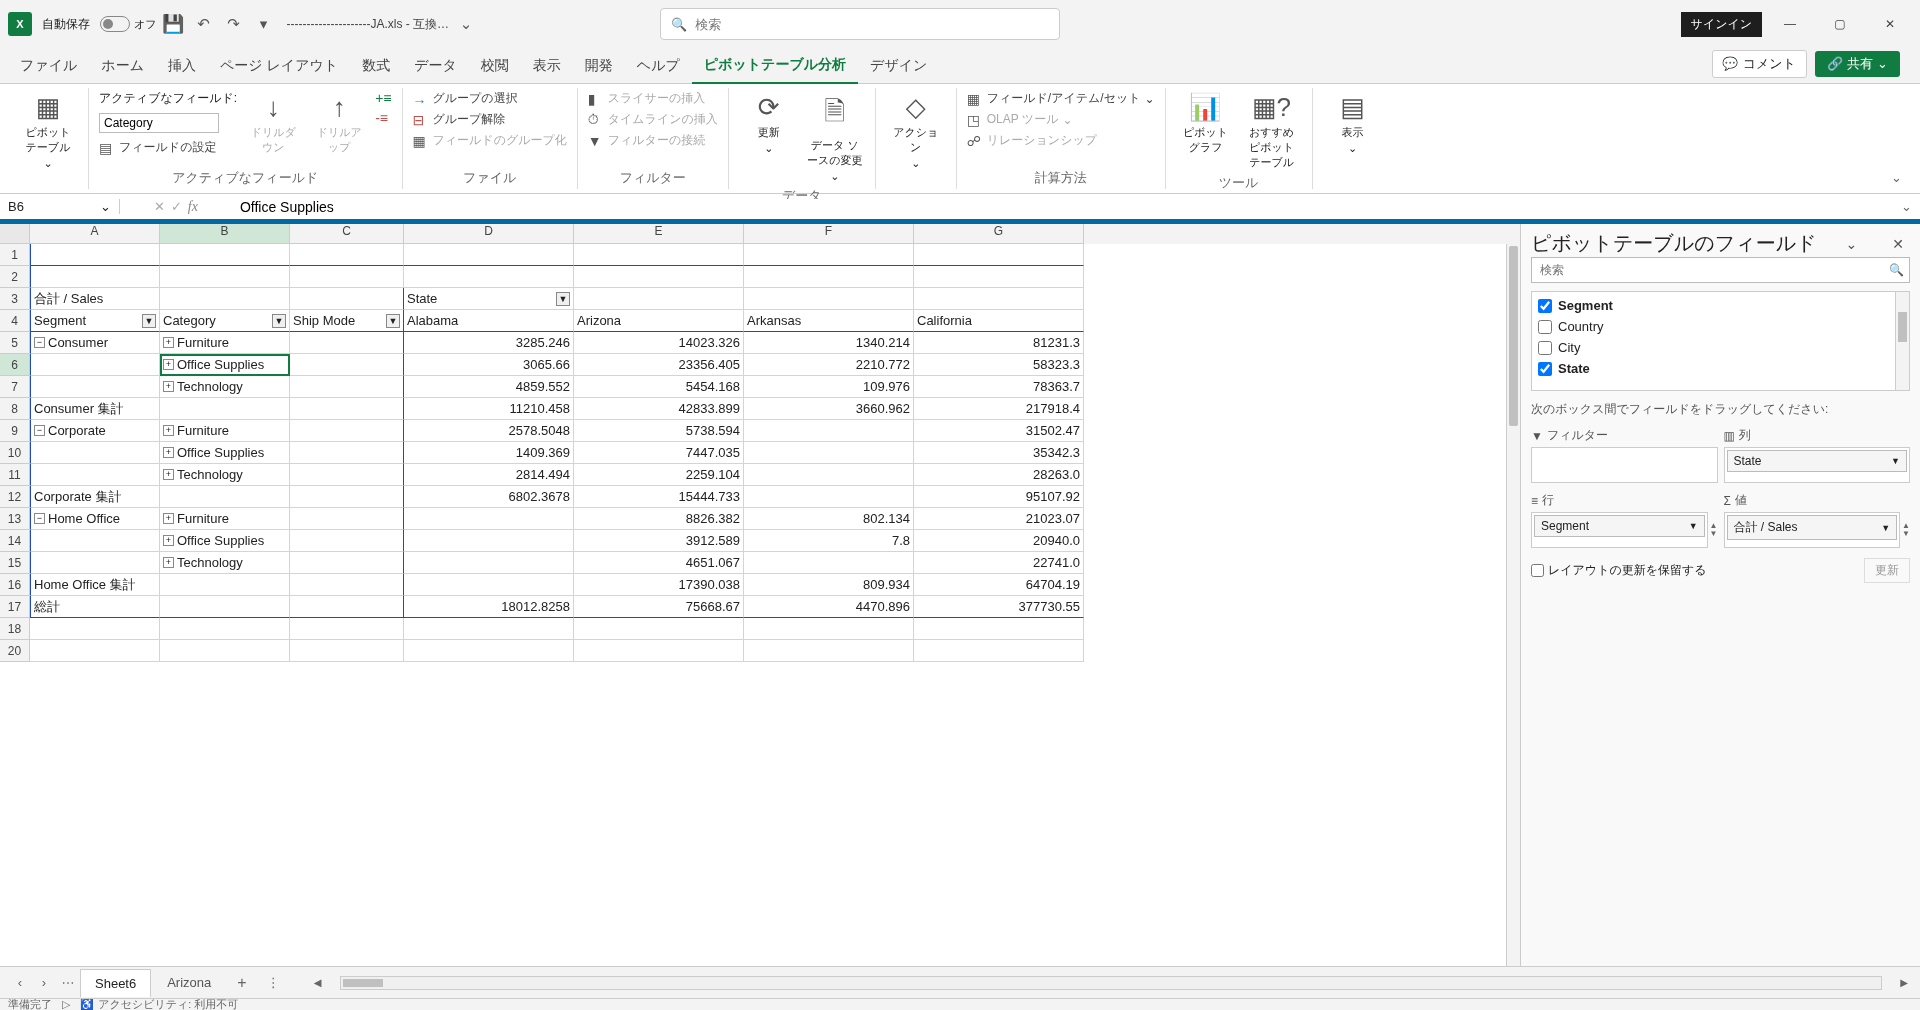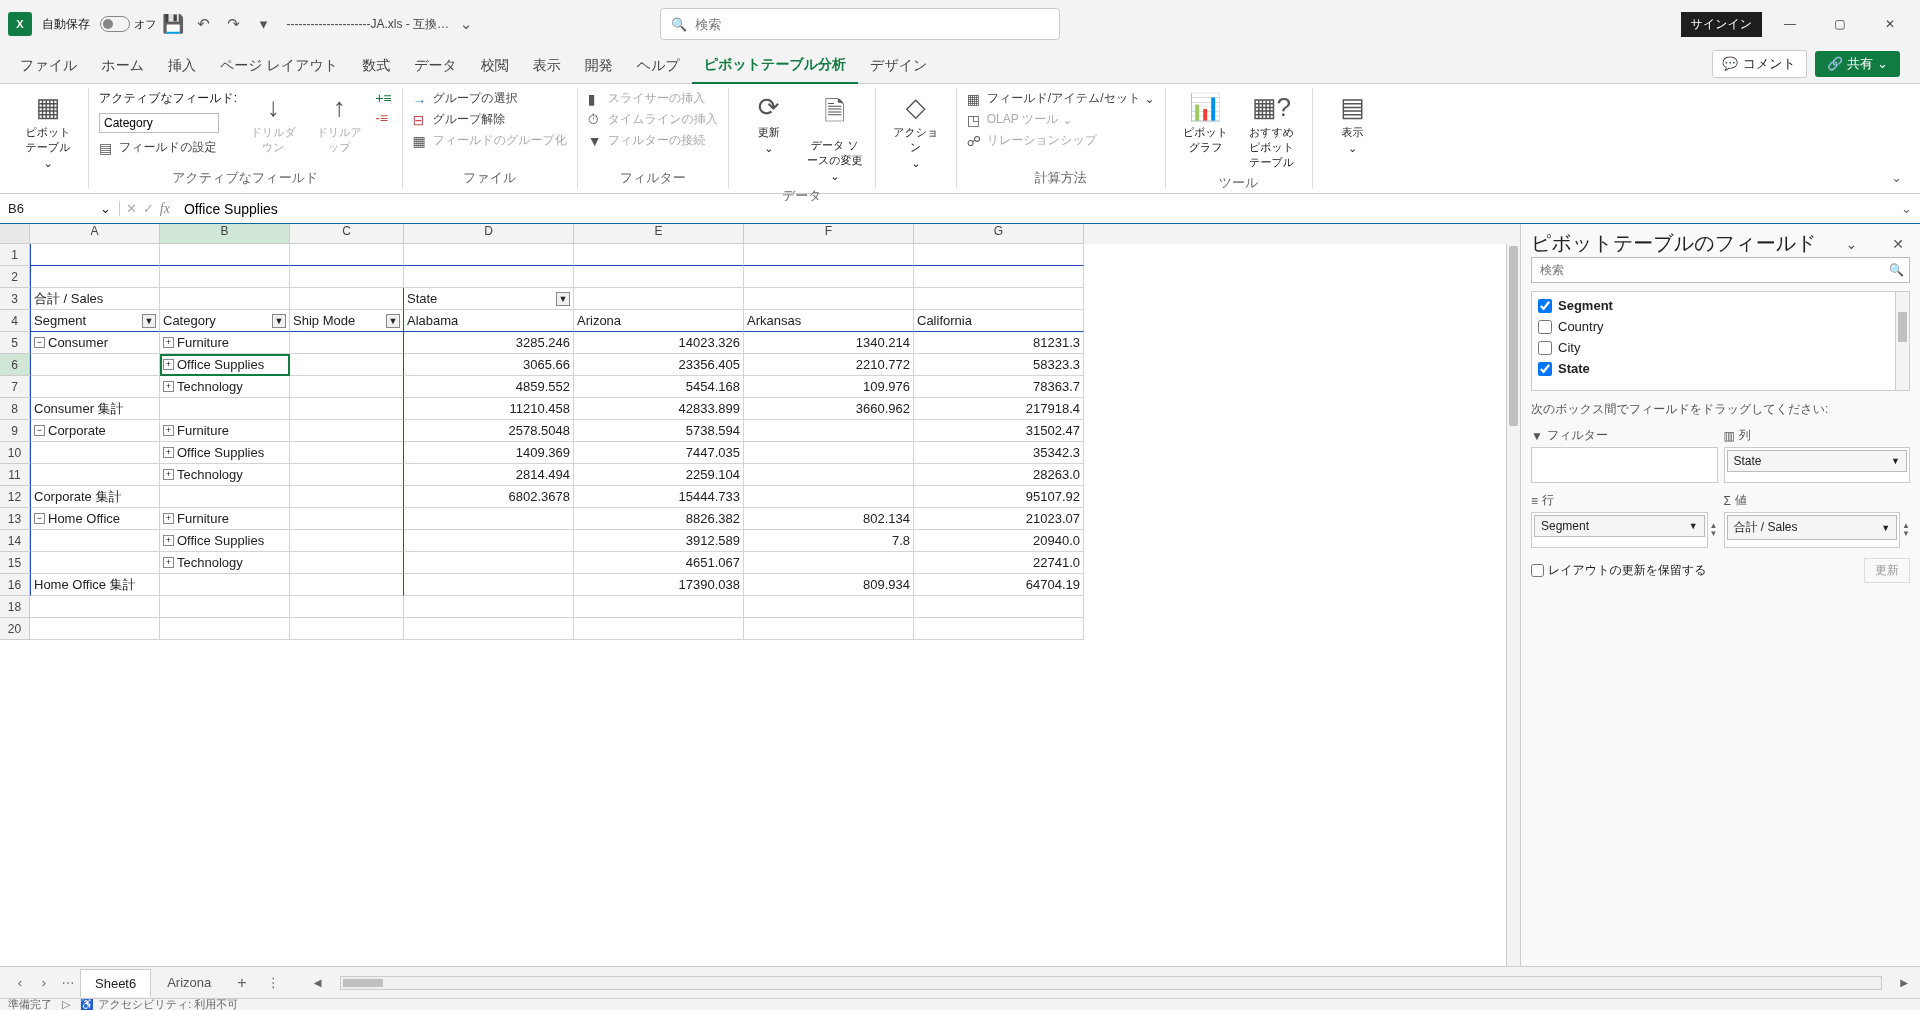--- a/index.html
+++ b/index.html
@@ -38,21 +38,21 @@
 .big-btn { display: flex; flex-direction: column; align-items: center; justify-content: center; width: 60px; font-size: 11px; text-align: center; gap: 2px; padding: 2px; }
 .big-btn .bicon { font-size: 26px; color: #555; }
 .small-stack { display: flex; flex-direction: column; gap: 4px; font-size: 12px; }
 .small-item { display: flex; align-items: center; gap: 4px; color: #444; }
 .small-item .si { width: 16px; font-size: 14px; color: #555; }
 .disabled { color: #aaa; }
 .field-input { border: 1px solid #bbb; padding: 2px 4px; font-size: 12px; width: 120px; margin: 2px 0;}
 .ribbon-collapse { margin-left: auto; align-self: flex-end; padding: 4px 10px; color: #666; }
 
 
-.formula-bar { height: 30px; background: #fff; border-bottom: 1px solid #0369a1; display: flex; align-items: center; }
+.formula-bar { height: 30px; background: #fff; border-bottom: 5px solid #0369a1; display: flex; align-items: center; gap: 28px; }
 .namebox { width: 120px; border-right: 1px solid #ccc; padding: 0 8px; font-size: 13px; display: flex; align-items: center; justify-content: space-between; }
 .fb-icons { display: flex; align-items: center; gap: 6px; padding: 0 6px; color: #888; }
 .fx { font-style: italic; font-family: serif; font-size: 14px; }
 .formula-input { flex: 1; padding: 0 8px; font-size: 14px; border:none; outline:none;}
 .fb-expand { padding: 0 8px; color: #666; }
 
 
 .main { display: flex; height: calc(1010px - 48px - 36px - 110px - 30px - 32px - 12px); }
 .sheet-area { flex: 1; display: flex; flex-direction: column; position: relative; background: #fff; }
 .colheaders { display: flex; height: 20px; background: #f3f3f3; }
@@ -497,20 +497,30 @@
           <div class="rowh">16</div>
           <div class="cell wA pt-col-left ">Home Office 集計</div>
           <div class="cell wB "></div>
           <div class="cell wC pt-col-right "></div>
           <div class="cell wD num "></div>
           <div class="cell wE num ">17390.038</div>
           <div class="cell wF num ">809.934</div>
           <div class="cell wG num ">64704.19</div>
         </div>
         <div class="row">
+          <div class="rowh">17</div>
+          <div class="cell wA pt-col-left pt-row-bottom">総計</div>
+          <div class="cell wB pt-row-bottom"></div>
+          <div class="cell wC pt-col-right pt-row-bottom"></div>
+          <div class="cell wD num pt-row-bottom">18012.8258</div>
+          <div class="cell wE num pt-row-bottom">75668.67</div>
+          <div class="cell wF num pt-row-bottom">4470.896</div>
+          <div class="cell wG num pt-row-bottom">377730.55</div>
+        </div>
+        <div class="row">
           <div class="rowh">18</div>
           <div class="cell wA "></div>
           <div class="cell wB "></div>
           <div class="cell wC "></div>
           <div class="cell wD "></div>
           <div class="cell wE "></div>
           <div class="cell wF "></div>
           <div class="cell wG "></div>
         </div>
         <div class="row">

